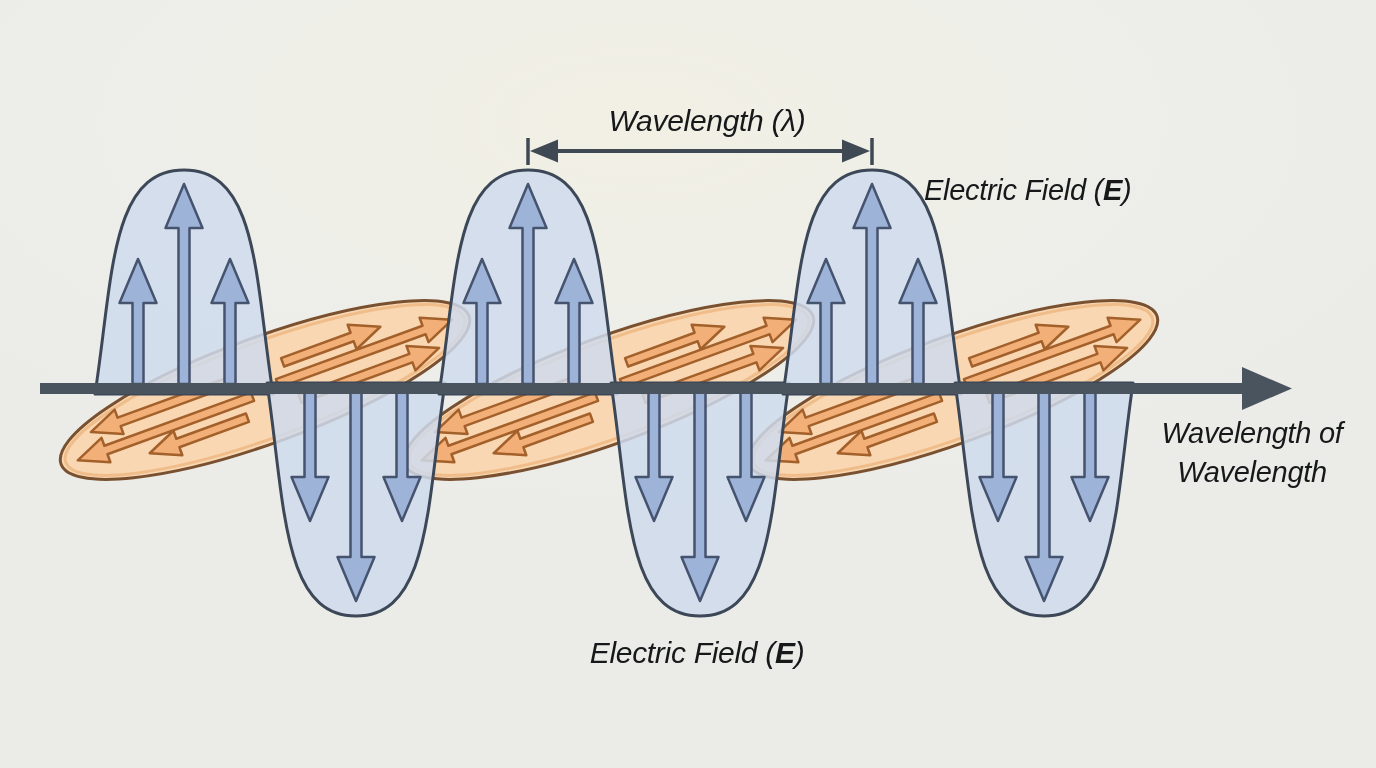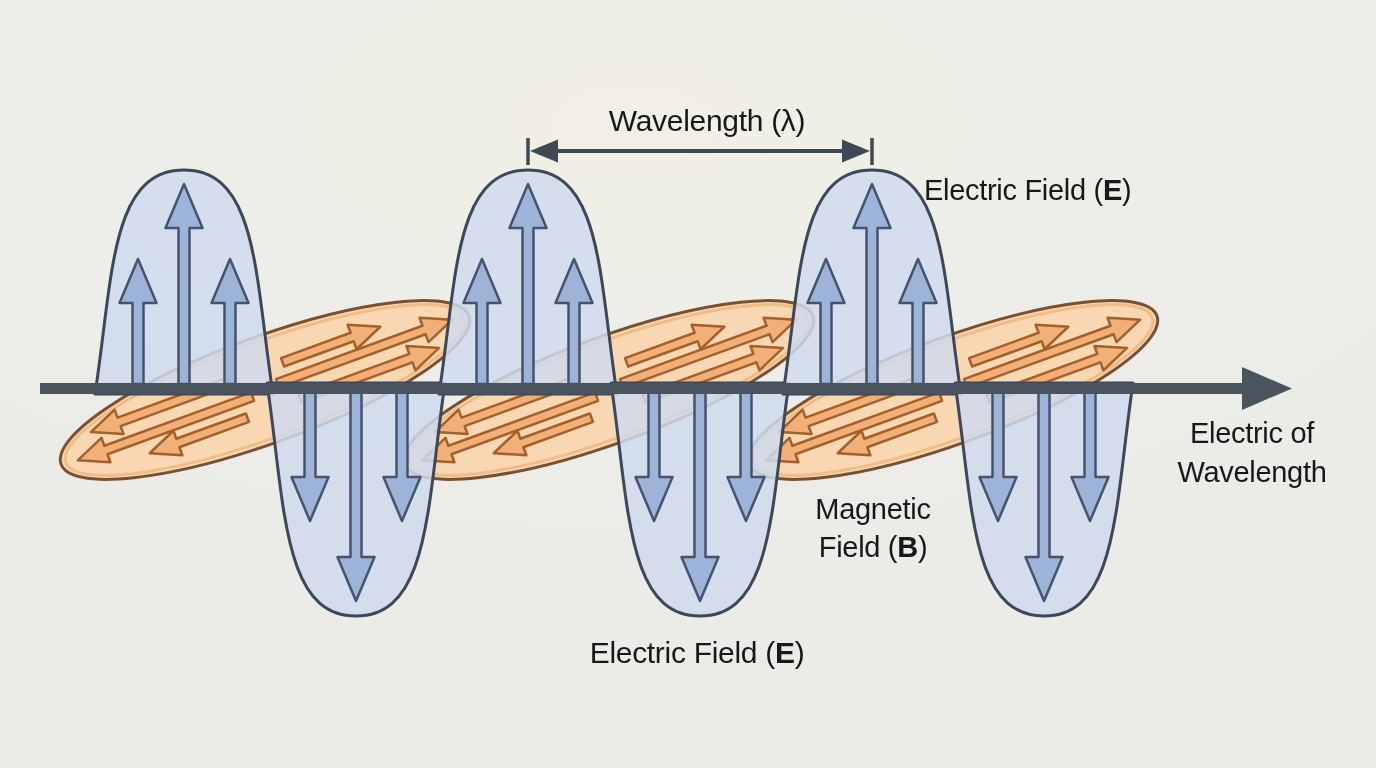--- a/index.html
+++ b/index.html
@@ -11,20 +11,21 @@
     background:radial-gradient(ellipse 900px 420px at 46% 16%, #f2f0e4 0%, #edeeea 60%, #ebece8 100%);
   }
   .stage svg{position:absolute;left:0;top:0;}
   .lbl{
     position:absolute;
     color:#17181a;
     font-size:29px;
     line-height:38px;
     letter-spacing:-0.3px;
     white-space:nowrap;
+    font-style:italic;
   }
   .lbl .sym{font-weight:700;}
   .lbl.center{transform:translateX(-50%);text-align:center;}
   #wavelength-label{left:707px;top:102px;font-size:30px;}
   #electric-top-label{left:924px;top:171px;}
   #direction-label{left:1252px;top:414px;line-height:39px;}
   #magnetic-label{left:873px;top:490px;}
   #electric-bottom-label{left:697px;top:634px;font-size:30px;}
 </style>
 </head>
@@ -110,24 +111,20 @@
       </g>
     </svg>
 
   <div class="lbl center" id="wavelength-label">
     <span>Wavelength (λ)</span>
   </div>
 
   <div class="lbl" id="electric-top-label"><span>Electric Field (</span><span class="sym">E</span><span>)</span></div>
 
   <div class="lbl center" id="direction-label">
-    <div>Electric of</div>
+    <div>Wavelength of</div>
     <div>Wavelength</div>
   </div>
 
-  <div class="lbl center" id="magnetic-label">
-    <div>Magnetic</div>
-    <div><span>Field (</span><span class="sym">B</span><span>)</span></div>
-  </div>
 
   <div class="lbl center" id="electric-bottom-label"><span>Electric Field (</span><span class="sym">E</span><span>)</span></div>
 
 </div>
 
 </body></html>

